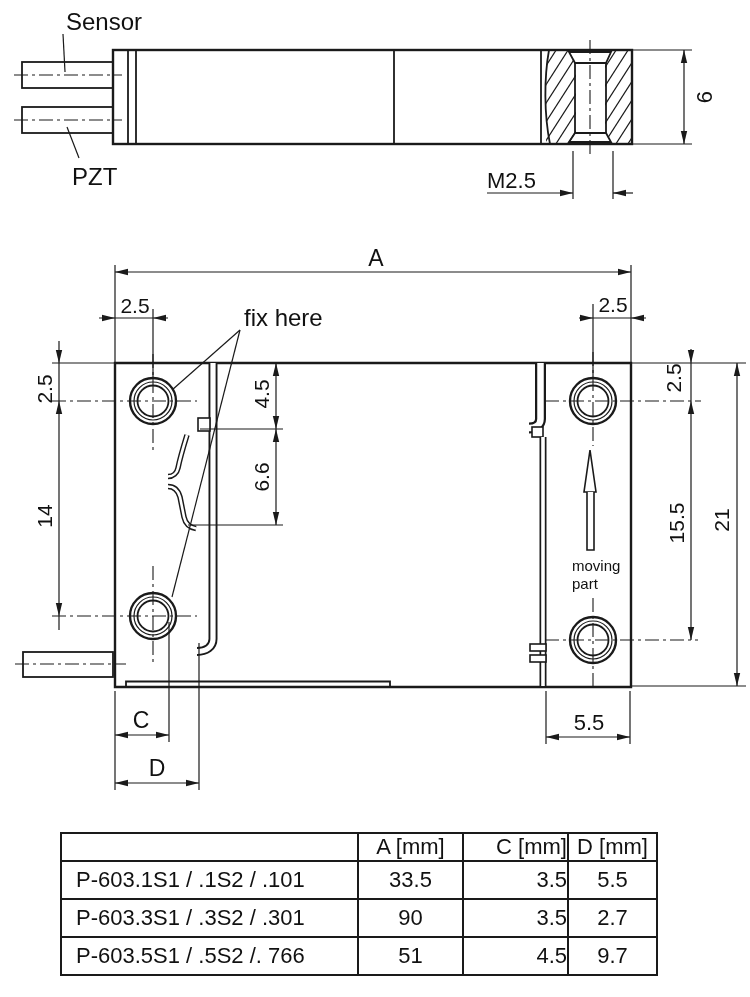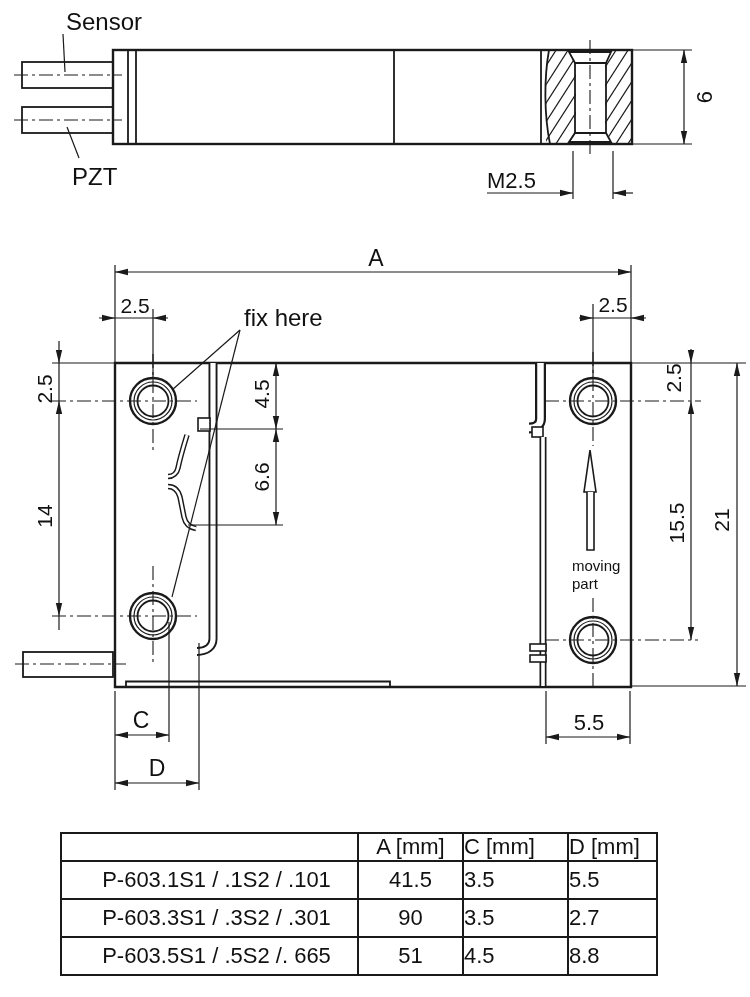--- a/index.html
+++ b/index.html
@@ -16,24 +16,24 @@
   .hatch{stroke:#1a1a1a;stroke-width:1.2;}
   .arr{fill:#1a1a1a;stroke:none;}
   .cutb{stroke:#1a1a1a;fill:none;stroke-linecap:butt;}
   .cutw{stroke:#fff;fill:none;stroke-linecap:butt;}
   .knock{fill:#fff;stroke:#1a1a1a;stroke-width:1.6;}
   
   #specs{position:absolute;left:60px;top:832px;border-collapse:collapse;
          table-layout:fixed;}
   #specs td,#specs th{border:2px solid #1a1a1a;font-size:22px;font-weight:normal;
          color:#111;white-space:nowrap;overflow:hidden;padding:0;}
-  #specs .c0{width:281px;text-align:center;padding-left:14px;}
+  #specs .c0{width:281px;text-align:left;padding-left:14px;}
   #specs .c1{width:103px;text-align:center;border-radius:10px;}
-  #specs .c2{width:103px;text-align:left;}
-  #specs .c3{width:87px;}
+  #specs .c2{width:103px;text-align:right;}
+  #specs .c3{width:87px;text-align:center;}
   #specs tr.hd td{height:24px;}
   #specs tr.dr td{height:36px;}
 </style>
 </head>
 <body>
 
 <div id="page">
 
 <svg width="750" height="830" viewBox="0 0 750 830">
 
@@ -277,32 +277,32 @@
 <table id="specs">
   <tbody>
     <tr class="hd">
       <td class="c0"></td>
       <td class="c1">A [mm]</td>
       <td class="c2">C [mm]</td>
       <td class="c3">D [mm]</td>
     </tr>
     <tr class="dr">
       <td class="c0">P-603.1S1 / .1S2 / .101</td>
-      <td class="c1">41.5</td>
+      <td class="c1">33.5</td>
       <td class="c2">3.5</td>
       <td class="c3">5.5</td>
     </tr>
     <tr class="dr">
       <td class="c0">P-603.3S1 / .3S2 / .301</td>
       <td class="c1">90</td>
       <td class="c2">3.5</td>
       <td class="c3">2.7</td>
     </tr>
     <tr class="dr">
-      <td class="c0">P-603.5S1 / .5S2 /. 665</td>
+      <td class="c0">P-603.5S1 / .5S2 /. 766</td>
       <td class="c1">51</td>
       <td class="c2">4.5</td>
-      <td class="c3">8.8</td>
+      <td class="c3">9.7</td>
     </tr>
   </tbody>
 </table>
 
 </div>
 
 </body></html>

